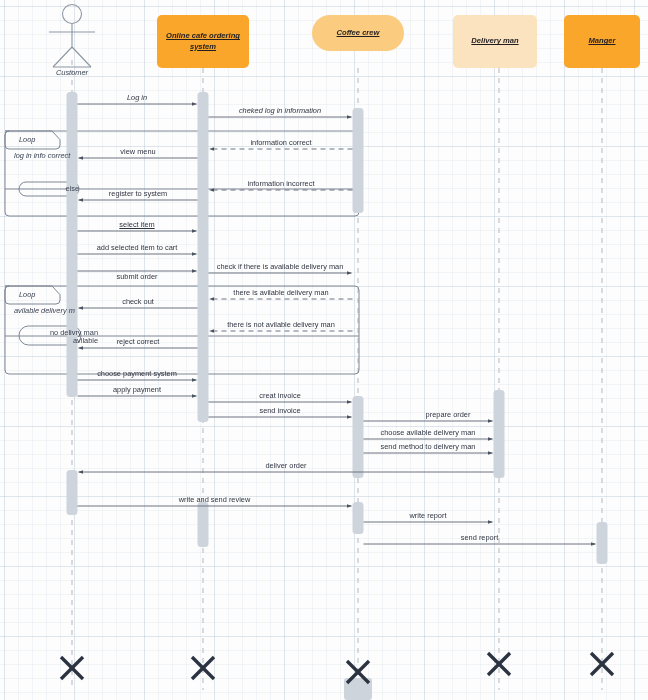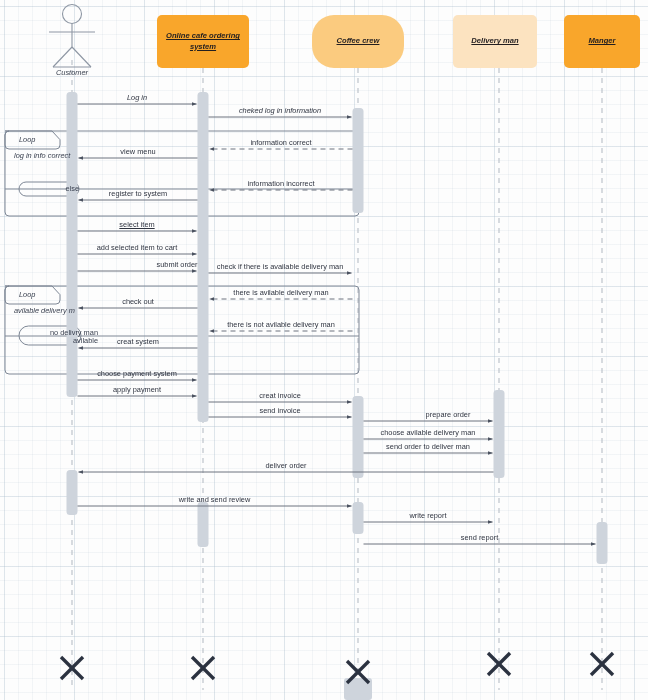--- a/index.html
+++ b/index.html
@@ -168,49 +168,49 @@
         <line x1="369" y1="661" x2="347" y2="683" stroke="#2b3240" stroke-width="3.4" stroke-linecap="butt"></line>
         <line x1="488" y1="653" x2="510" y2="675" stroke="#2b3240" stroke-width="3.4" stroke-linecap="butt"></line>
         <line x1="510" y1="653" x2="488" y2="675" stroke="#2b3240" stroke-width="3.4" stroke-linecap="butt"></line>
         <line x1="591" y1="653" x2="613" y2="675" stroke="#2b3240" stroke-width="3.4" stroke-linecap="butt"></line>
         <line x1="613" y1="653" x2="591" y2="675" stroke="#2b3240" stroke-width="3.4" stroke-linecap="butt"></line>
       </g>
   </svg>
   <div id="overlay">
       <div class="actor-label" style="left: 32px; top: 68px;">Customer</div>
       <div class="head" style="left: 157px; top: 15px; width: 92px; height: 53px; background: rgb(249, 166, 43);">Online cafe ordering system</div>
-      <div class="head" style="left: 312px; top: 15px; width: 92px; height: 53px; background: rgb(251, 203, 127); border-radius: 22px;">Coffee crew</div>
+      <div class="head" style="left: 312px; top: 15px; width: 92px; height: 36px; background: rgb(251, 203, 127); border-radius: 22px;">Coffee crew</div>
       <div class="head" style="left: 453px; top: 15px; width: 84px; height: 53px; background: rgb(252, 227, 192);">Delivery man</div>
       <div class="head" style="left: 564px; top: 15px; width: 76px; height: 53px; background: rgb(249, 166, 43);">Manger</div>
       <div class="frag-tag" style="left: 19px; top: 134.5px;">Loop</div>
       <div class="frag-guard" style="left: 14px; top: 151px; width: 65px;">log in info correct</div>
       <div class="frag-else" style="left: 19px; top: 185.2px; width: 60px;">else</div>
       <div class="frag-tag" style="left: 19px; top: 289.5px;">Loop</div>
       <div class="frag-guard" style="left: 14px; top: 306px; width: 65px;">avilable delivery m</div>
       <div class="frag-else" style="left: 19px; top: 328.5px; width: 79px;">no delivry man
 avilable</div>
       <div class="msg it" style="left: 137px; top: 93px; transform: translateX(-50%);">Log in</div>
       <div class="msg it" style="left: 280px; top: 106px; transform: translateX(-50%);">cheked log in information</div>
       <div class="msg" style="left: 281px; top: 138px; transform: translateX(-50%);">information correct</div>
       <div class="msg" style="left: 138px; top: 147px; transform: translateX(-50%);">view menu</div>
       <div class="msg" style="left: 281px; top: 179px; transform: translateX(-50%);">information incorrect</div>
       <div class="msg" style="left: 138px; top: 189px; transform: translateX(-50%);">register to system</div>
       <div class="msg" style="left: 137px; top: 220px; transform: translateX(-50%); text-decoration: underline;">select item</div>
       <div class="msg" style="left: 137px; top: 243px; transform: translateX(-50%);">add selected item to cart</div>
-      <div class="msg" style="left: 137px; top: 260px; transform: translateX(-50%); margin-left: 40px;">submit order</div>
+      <div class="msg" style="left: 137px; top: 272px; transform: translateX(-50%);">submit order</div>
       <div class="msg" style="left: 280px; top: 262px; transform: translateX(-50%); text-align: right;">check if there is available delivery man</div>
       <div class="msg" style="left: 281px; top: 288px; transform: translateX(-50%);">there is avilable delivery man</div>
       <div class="msg" style="left: 138px; top: 297px; transform: translateX(-50%);">check out</div>
       <div class="msg" style="left: 281px; top: 320px; transform: translateX(-50%);">there is not avilable delivery man</div>
-      <div class="msg" style="left: 138px; top: 337px; transform: translateX(-50%);">creat system</div>
+      <div class="msg" style="left: 138px; top: 337px; transform: translateX(-50%);">reject correct</div>
       <div class="msg" style="left: 137px; top: 369px; transform: translateX(-50%);">choose payment system</div>
       <div class="msg" style="left: 137px; top: 385px; transform: translateX(-50%);">apply payment</div>
       <div class="msg" style="left: 280px; top: 391px; transform: translateX(-50%);">creat invoice</div>
       <div class="msg" style="left: 280px; top: 406px; transform: translateX(-50%);">send invoice</div>
       <div class="msg" style="left: 448px; top: 410px; transform: translateX(-50%);">prepare order</div>
       <div class="msg" style="left: 428px; top: 428px; transform: translateX(-50%);">choose avilable delivery man</div>
-      <div class="msg" style="left: 428px; top: 442px; transform: translateX(-50%);">send order to deliver man</div>
+      <div class="msg" style="left: 428px; top: 442px; transform: translateX(-50%);">send method to delivery man</div>
       <div class="msg" style="left: 286px; top: 461px; transform: translateX(-50%);">deliver order</div>
       <div class="msg" style="left: 214.5px; top: 495px; transform: translateX(-50%);">write and send review</div>
       <div class="msg" style="left: 428px; top: 511px; transform: translateX(-50%);">write report</div>
       <div class="msg" style="left: 479.5px; top: 533px; transform: translateX(-50%);">send report</div>
     </div>
 </div>
 
 </body></html>

